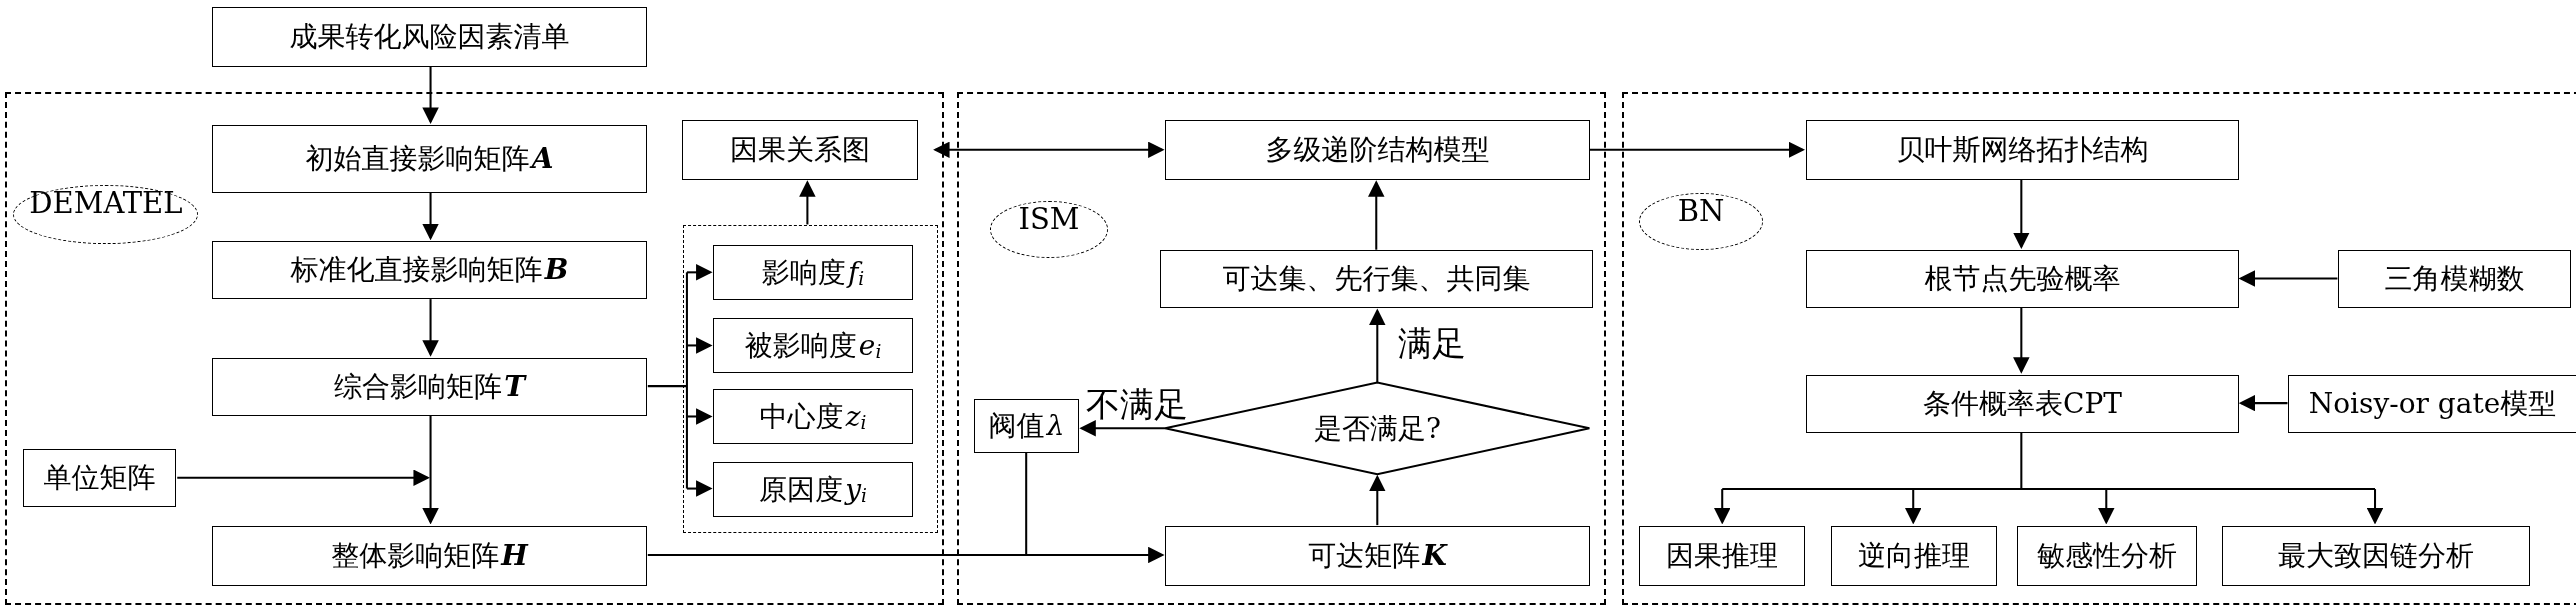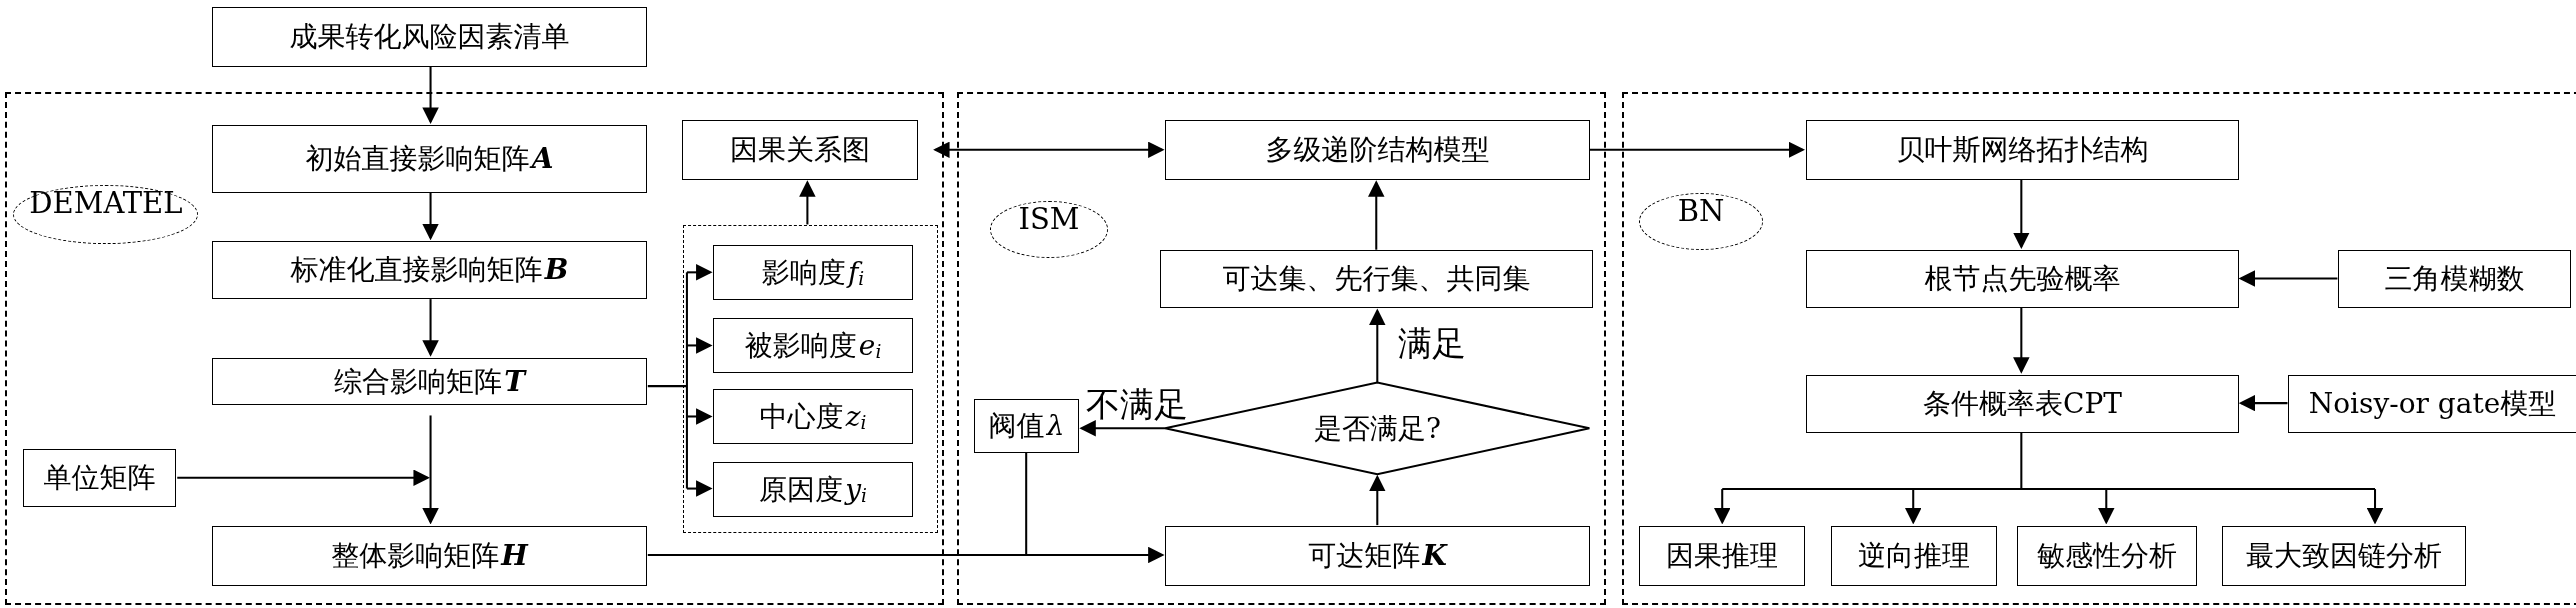--- a/index.html
+++ b/index.html
@@ -107,21 +107,21 @@
   </div>
 
   <div class="box" style="left:212px; top:125px; width:435px; height:68px">
     <span>初始直接影响矩阵</span>
       <span class="mvar">A</span>
   </div>
   <div class="box" style="left:212px; top:241px; width:435px; height:58px">
     <span>标准化直接影响矩阵</span>
       <span class="mvar">B</span>
   </div>
-  <div class="box" style="left:212px; top:358px; width:435px; height:47px">
+  <div class="box" style="left:212px; top:358px; width:435px; height:58px">
     <span>综合影响矩阵</span>
       <span class="mvar">T</span>
   </div>
   <div class="box" style="left:23px; top:449px; width:153px; height:58px">
     <span>单位矩阵</span>
   </div>
   <div class="box" style="left:212px; top:526px; width:435px; height:60px">
     <span>整体影响矩阵</span>
       <span class="mvar">H</span>
   </div>
@@ -189,18 +189,18 @@
   </div>
   <div class="box" style="left:1639px; top:526px; width:166px; height:60px">
     <span>因果推理</span>
   </div>
   <div class="box" style="left:1831px; top:526px; width:166px; height:60px">
     <span>逆向推理</span>
   </div>
   <div class="box" style="left:2017px; top:526px; width:180px; height:60px">
     <span>敏感性分析</span>
   </div>
-  <div class="box" style="left:2222px; top:526px; width:244px; height:60px">
+  <div class="box" style="left:2222px; top:526px; width:308px; height:60px">
     <span>最大致因链分析</span>
   </div>
 
 </div>
 
 
 </body></html>

